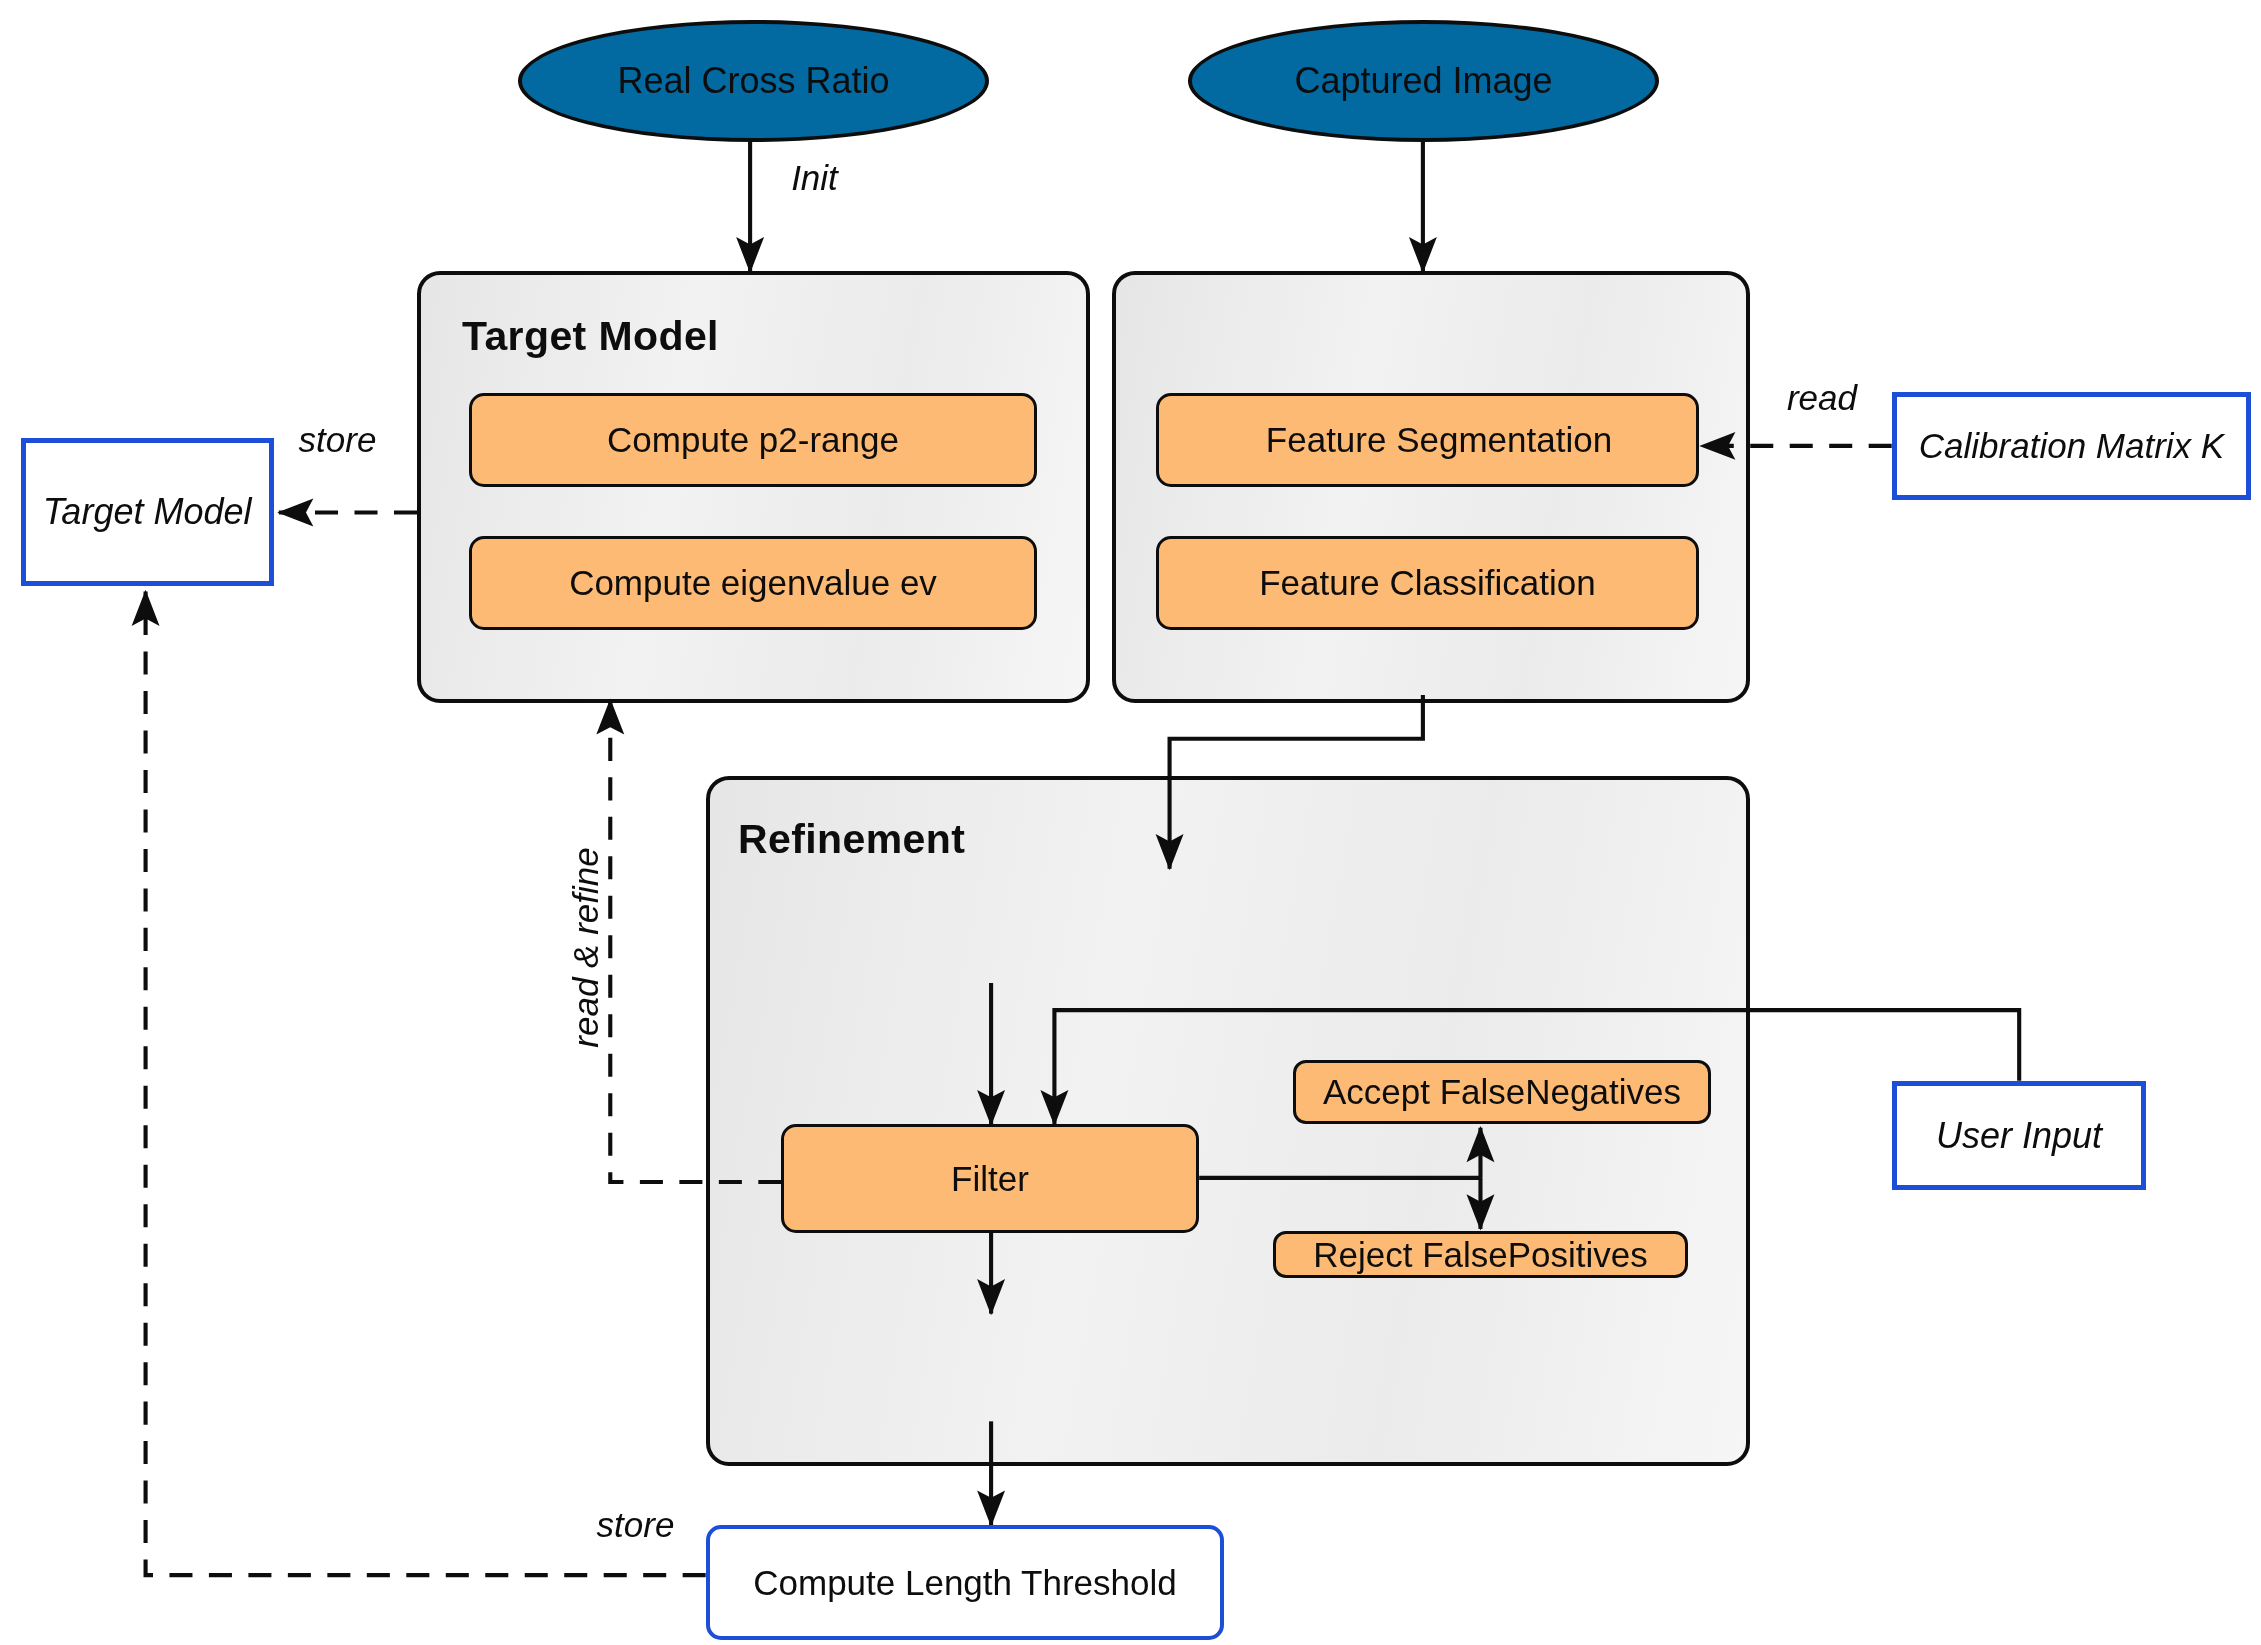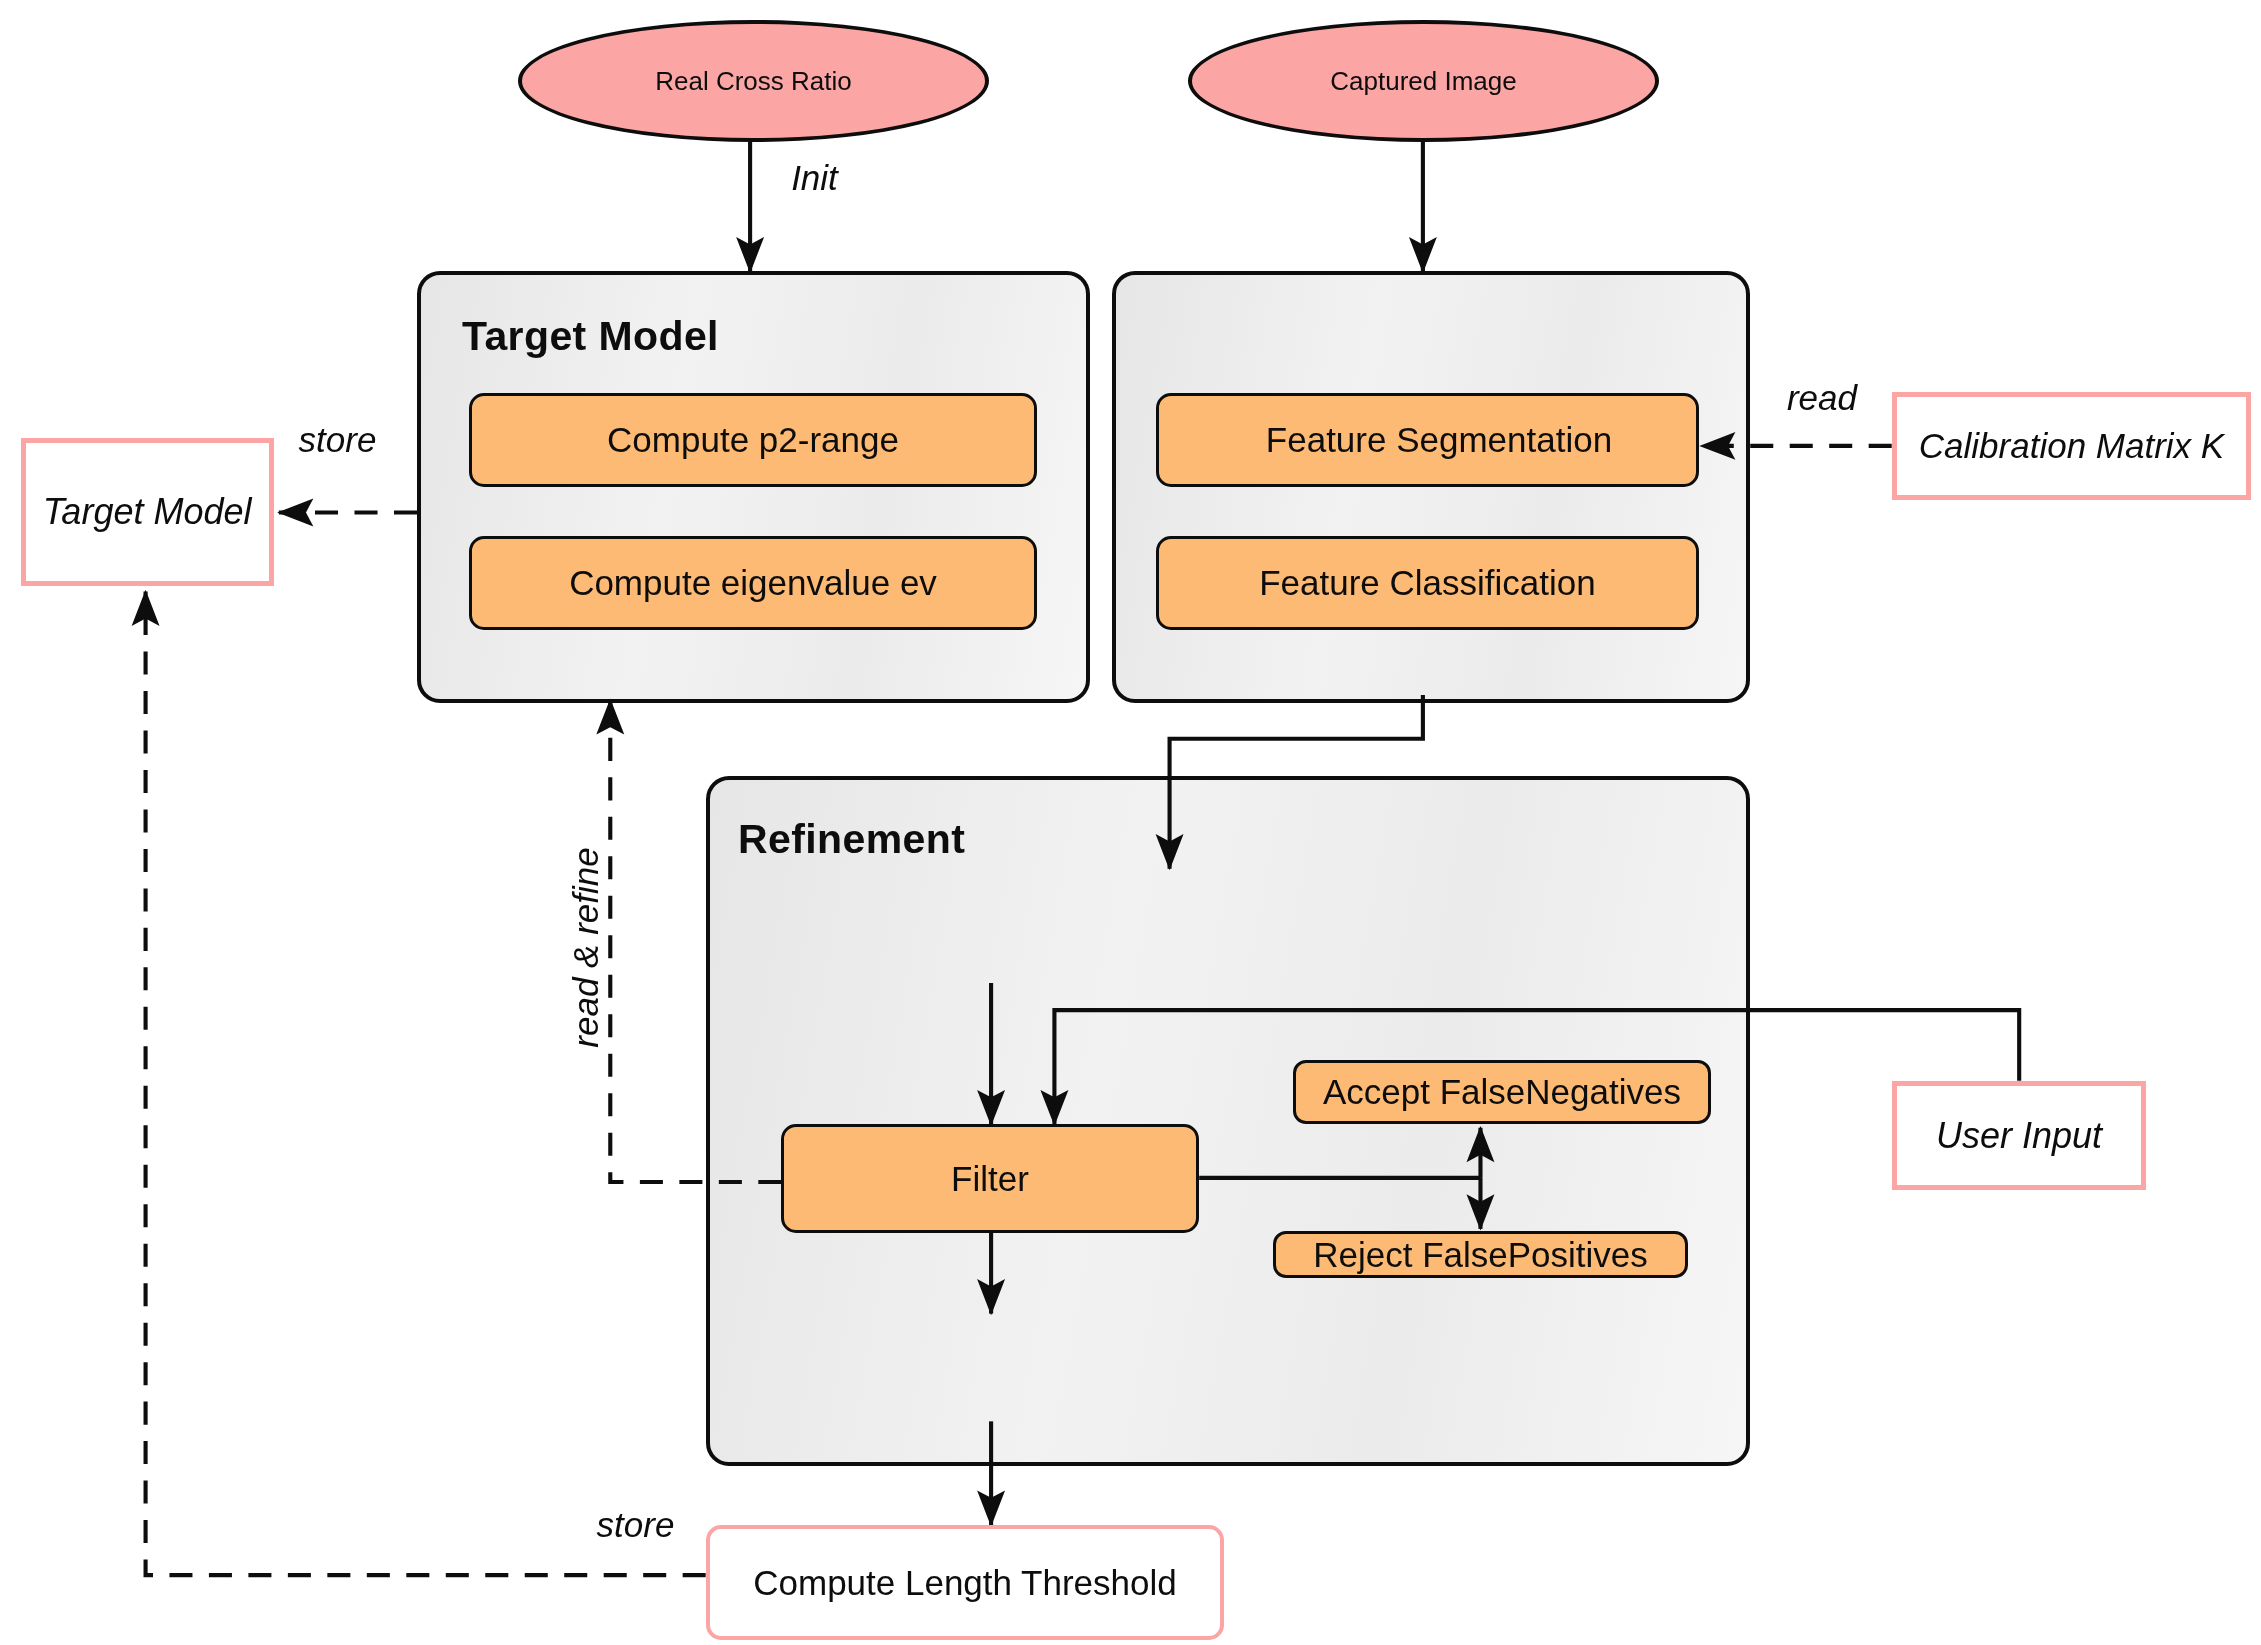--- a/index.html
+++ b/index.html
@@ -34,35 +34,35 @@
     display:flex;align-items:center;justify-content:center;
     font-size:35px;
     text-align:center;
     z-index:3;
     box-sizing:border-box;
   }
   .node.small{font-size:35px;border-radius:13px;}
   .ext{
     position:absolute;
     background:#ffffff;
-    border:5px solid #fca5a5;
+    border:5px solid #1d4ed8;
     display:flex;align-items:center;justify-content:center;
     font-size:36px;font-style:italic;
     text-align:center;
     z-index:3;
     box-sizing:border-box;
   }
   .ext.rounded{border-radius:15px;font-style:normal;font-size:35px;border-width:4.1px;}
   .ellipse{
     position:absolute;
-    background:#fca5a5;
+    background:#0369a1;
     border:4.1px solid #0d0d0d;
     border-radius:50%;
     display:flex;align-items:center;justify-content:center;
-    font-size:26px;
+    font-size:36px;
     z-index:3;
     box-sizing:border-box;
   }
   .edge-label{
     position:absolute;
     font-style:italic;
     font-size:35px;
     text-align:center;
     z-index:4;
     white-space:nowrap;

